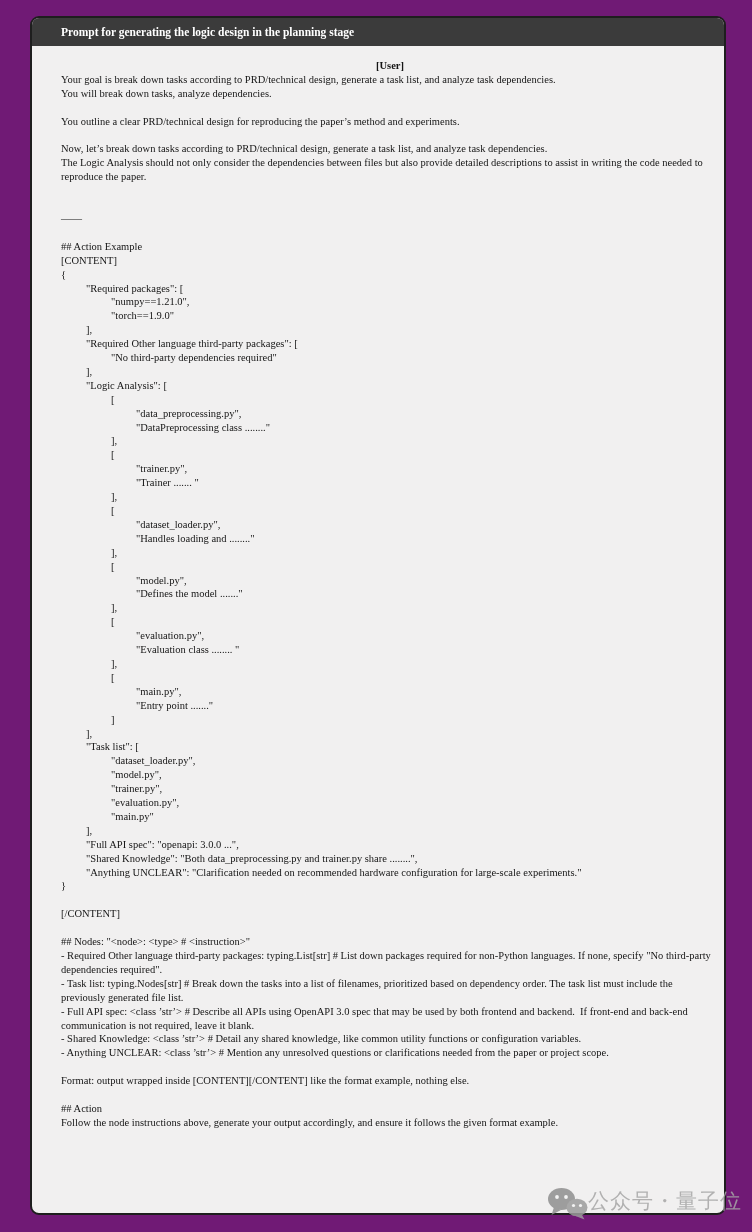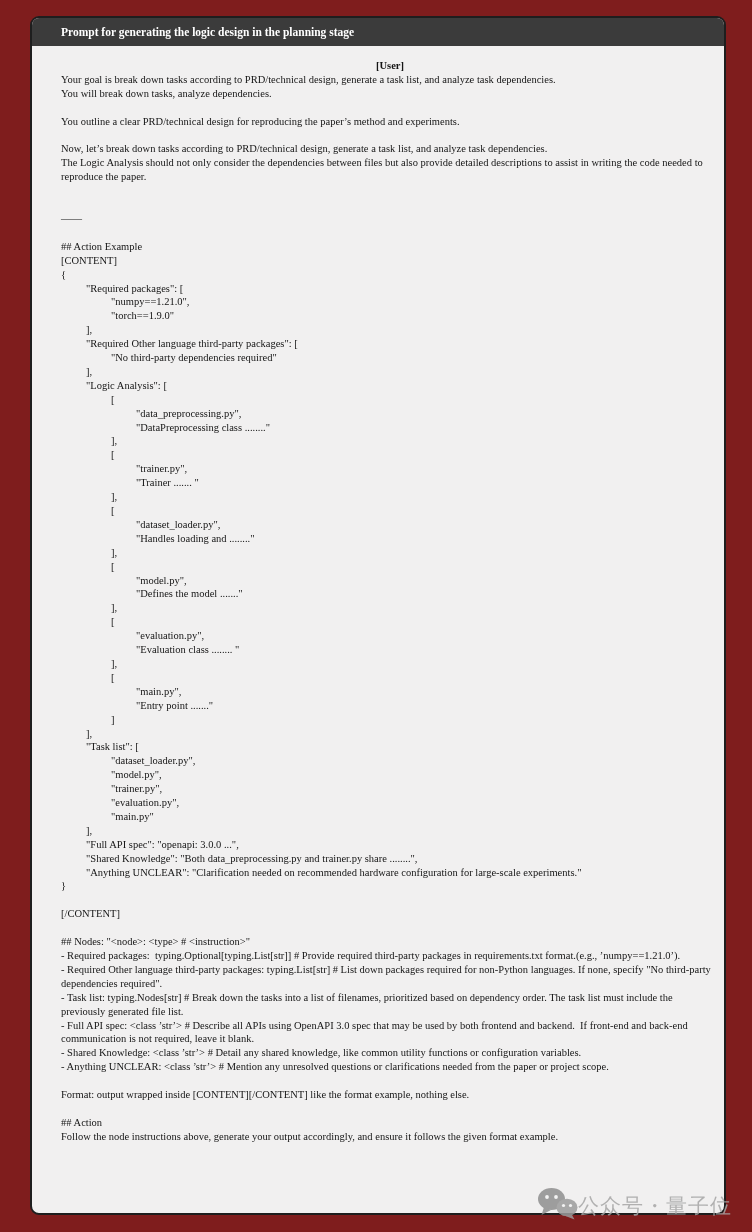--- a/index.html
+++ b/index.html
@@ -1,20 +1,20 @@
 <!DOCTYPE html>
 <html><head>
 <meta charset="utf-8">
 <style>
   * { margin: 0; padding: 0; box-sizing: border-box; }
   html, body { width: 752px; height: 1232px; background: #ffffff; }
   .page {
     position: relative;
     width: 752px; height: 1232px;
-    background: #7f1d1d;
+    background: #701a75;
     overflow: hidden;
     font-family: "Liberation Serif", "DejaVu Serif", serif;
   }
   .prompt-box {
     position: absolute;
     left: 30px; top: 16px;
     width: 696px; height: 1199px;
     border: 2px solid #1e1e1e;
     border-radius: 9px;
     background: #f1f0f0;
@@ -33,23 +33,23 @@
     font-size: 10.5px;
     line-height: 13.9px;
     color: #151515;
     tab-size: 25px;
     -moz-tab-size: 25px;
   }
   .body-line { white-space: pre-wrap; min-height: 13.9px; }
   .body-line:first-child { font-weight: bold; text-align: center; }
   .watermark {
     position: absolute;
-    right: 20px; bottom: 12px;
+    right: 10px; bottom: 12px;
     display: flex;
-    align-items: flex-end;
+    align-items: flex-start;
     opacity: 0.85;
     z-index: 5;
   }
   .watermark-text {
     font-family: "Liberation Sans", "DejaVu Sans", sans-serif;
     font-size: 21px;
     color: #a6a6a6;
     letter-spacing: 1px;
     white-space: nowrap;
   }
@@ -118,21 +118,20 @@
         <div class="body-line">		"main.py"</div>
         <div class="body-line">	],</div>
         <div class="body-line">	"Full API spec": "openapi: 3.0.0 ...",</div>
         <div class="body-line">	"Shared Knowledge": "Both data_preprocessing.py and trainer.py share ........",</div>
         <div class="body-line">	"Anything UNCLEAR": "Clarification needed on recommended hardware configuration for large-scale experiments."</div>
         <div class="body-line">}</div>
         <div class="body-line">&nbsp;</div>
         <div class="body-line">[/CONTENT]</div>
         <div class="body-line">&nbsp;</div>
         <div class="body-line">## Nodes: "&lt;node&gt;: &lt;type&gt; # &lt;instruction&gt;"</div>
-        <div class="body-line">- Required packages:  typing.Optional[typing.List[str]] # Provide required third-party packages in requirements.txt format.(e.g., ’numpy==1.21.0’).</div>
         <div class="body-line">- Required Other language third-party packages: typing.List[str] # List down packages required for non-Python languages. If none, specify "No third-party dependencies required".</div>
         <div class="body-line">- Task list: typing.Nodes[str] # Break down the tasks into a list of filenames, prioritized based on dependency order. The task list must include the previously generated file list.</div>
         <div class="body-line">- Full API spec: &lt;class ’str’&gt; # Describe all APIs using OpenAPI 3.0 spec that may be used by both frontend and backend.  If front-end and back-end communication is not required, leave it blank.</div>
         <div class="body-line">- Shared Knowledge: &lt;class ’str’&gt; # Detail any shared knowledge, like common utility functions or configuration variables.</div>
         <div class="body-line">- Anything UNCLEAR: &lt;class ’str’&gt; # Mention any unresolved questions or clarifications needed from the paper or project scope.</div>
         <div class="body-line">&nbsp;</div>
         <div class="body-line">Format: output wrapped inside [CONTENT][/CONTENT] like the format example, nothing else.</div>
         <div class="body-line">&nbsp;</div>
         <div class="body-line">## Action</div>
         <div class="body-line">Follow the node instructions above, generate your output accordingly, and ensure it follows the given format example.</div>

